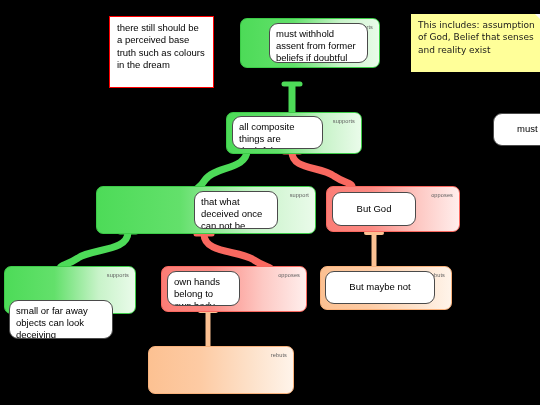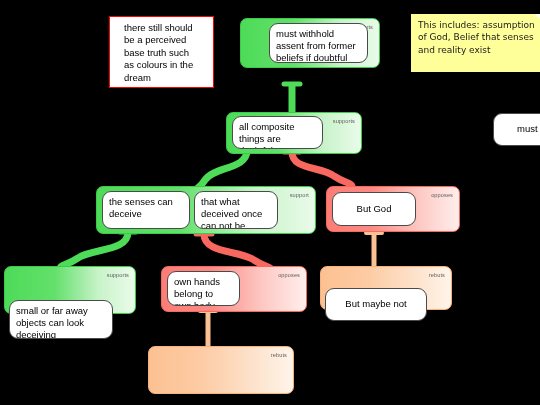--- a/index.html
+++ b/index.html
@@ -65,21 +65,21 @@
     white-space: nowrap;
   }
   
   .plain-box {
     position: absolute;
     background: #ffffff;
     box-sizing: border-box;
     color: #000;
     font-size: 9.5px;
     line-height: 12.4px;
-    padding: 5px 14px;
+    padding: 5px 7px;
     overflow: hidden;
   }
   .plain-box.red-outline { border: 1.6px solid #ff0000; }
   .plain-box.rounded {
     border: 1px solid #4a4a4a;
     border-radius: 9px;
     display: flex; align-items: center; justify-content: center;
     text-align: center;
     padding: 2px 6px;
     margin-left: 44px;
@@ -148,40 +148,39 @@
   <div class="container green" style="left:226px; top:112px; width:136px; height:42px;">
     <span class="rel-label" style="right:6px; top:5px;">supports</span>
   </div>
   <div class="card" style="left:232px; top:116px; width:91px; height:33px;">all composite things are doubtful</div>
 
   <div class="plain-box rounded" style="left:449px; top:113px; width:82px; height:33px;">must do</div>
 
   <div class="container green" style="left:96px; top:186px; width:220px; height:48px;">
     <span class="rel-label" style="right:6px; top:5px;">support</span>
   </div>
-  <div class="card" style="left:102px; top:191px; width:88px; height:38px;">the senses can deceive</div>
   <div class="card" style="left:194px; top:191px; width:84px; height:38px;">that what deceived once can not be trusted</div>
 
   <div class="container red" style="left:326px; top:186px; width:134px; height:46px;">
     <span class="rel-label" style="right:6px; top:5px;">opposes</span>
   </div>
   <div class="card center-text" style="left:332px; top:192px; width:84px; height:34px;">But God</div>
 
   <div class="container green" style="left:4px; top:266px; width:132px; height:48px;">
     <span class="rel-label" style="right:6px; top:5px;">supports</span>
   </div>
   <div class="card" style="left:9px; top:271px; width:104px; height:39px;margin-top:29px;">small or far away objects can look deceiving</div>
 
   <div class="container red" style="left:161px; top:266px; width:146px; height:46px;">
     <span class="rel-label" style="right:6px; top:5px;">opposes</span>
   </div>
   <div class="card" style="left:167px; top:271px; width:73px; height:35px;">own hands belong to own body</div>
 
   <div class="container orange" style="left:320px; top:266px; width:132px; height:44px;">
     <span class="rel-label" style="right:6px; top:5px;">rebuts</span>
   </div>
-  <div class="card center-text" style="left:325px; top:288px; width:102px; height:33px;">But maybe not</div>
+  <div class="card center-text" style="left:325px; top:271px; width:110px; height:33px;">But maybe not</div>
 
   <div class="container orange" style="left:148px; top:346px; width:146px; height:48px;">
     <span class="rel-label" style="right:6px; top:5px;">rebuts</span>
   </div>
 
 </div>
 
 </body></html>

